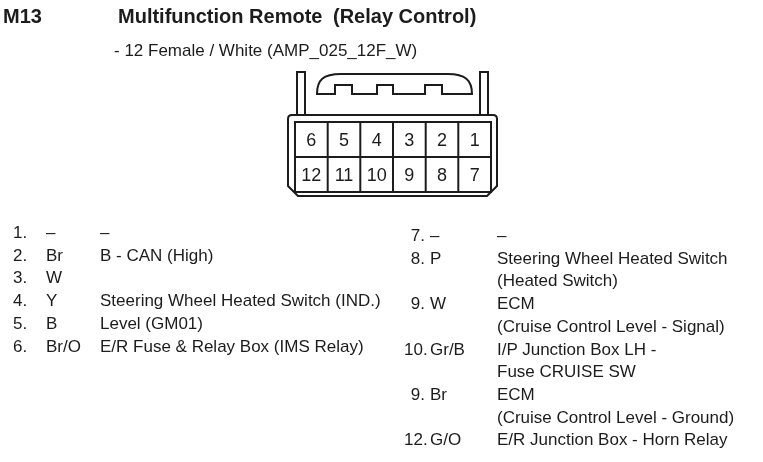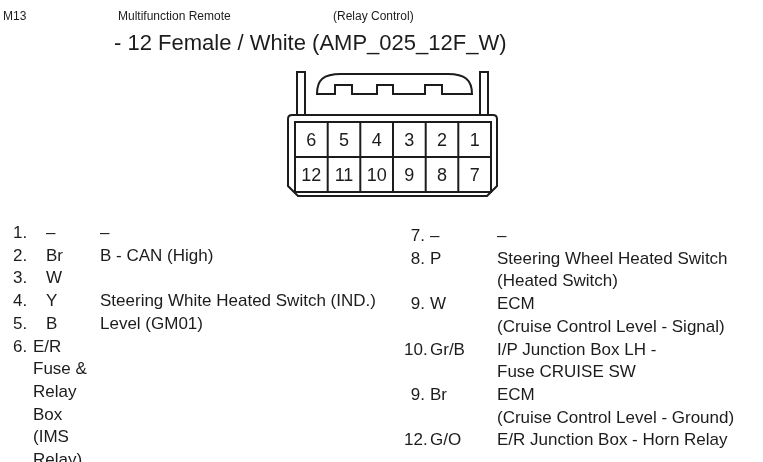--- a/index.html
+++ b/index.html
@@ -5,22 +5,22 @@
   html, body { margin: 0; padding: 0; }
   body {
     width: 763px; height: 462px;
     background: #ffffff;
     color: #1c1c1c;
     font-family: "Liberation Sans", sans-serif;
     position: relative;
     overflow: hidden;
   }
   .abs { position: absolute; }
-  .title-text { font-size: 12px; line-height: 24px; white-space: nowrap; }
-  .sub-text   { font-size: 22px; line-height: 20px; white-space: nowrap; }
+  .title-text { font-size: 20px; line-height: 24px; white-space: nowrap; font-weight: bold; }
+  .sub-text   { font-size: 17px; line-height: 20px; white-space: nowrap; margin-top: 8px; }
 
   
   #connector-svg { position: absolute; left: 283px; top: 66px; }
   #connector-svg path, #connector-svg rect, #connector-svg line {
     fill: #ffffff; stroke: #1c1c1c; stroke-width: 2; stroke-linejoin: miter;
   }
   #connector-svg line { fill: none; }
   #connector-svg text {
     fill: #1c1c1c; stroke: none;
     font-family: "Liberation Sans", sans-serif;
@@ -95,29 +95,30 @@
     <span class="pin-color">Br</span>
     <span class="pin-desc">B - CAN (High)</span>
   </div>
   <div class="pin-row">
     <span class="pin-num">3.</span>
     <span class="pin-color">W</span>
   </div>
   <div class="pin-row">
     <span class="pin-num">4.</span>
     <span class="pin-color">Y</span>
-    <span class="pin-desc">Steering White Heated Switch (IND.)</span>
+    <span class="pin-desc">Steering Wheel Heated Switch (IND.)</span>
   </div>
   <div class="pin-row">
     <span class="pin-num">5.</span>
     <span class="pin-color">B</span>
     <span class="pin-desc">Level (GM01)</span>
   </div>
   <div class="pin-row">
     <span class="pin-num">6.</span>
+    <span class="pin-color">Br/O</span>
     <span class="pin-desc">E/R Fuse &amp; Relay Box (IMS Relay)</span>
   </div>
 </div>
 
 <div class="pin-col" id="pin-col-right">
   <div class="pin-row">
     <span class="pin-num">7.</span>
     <span class="pin-color">–</span>
     <span class="pin-desc">–</span>
   </div>

